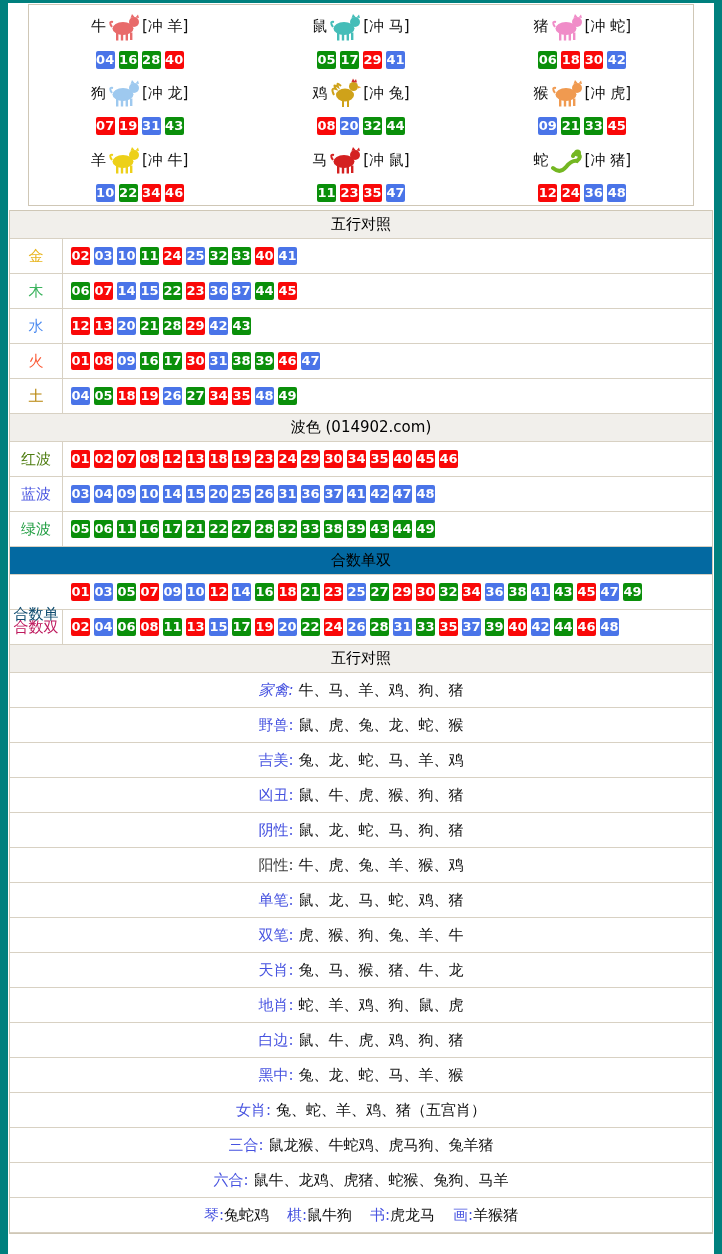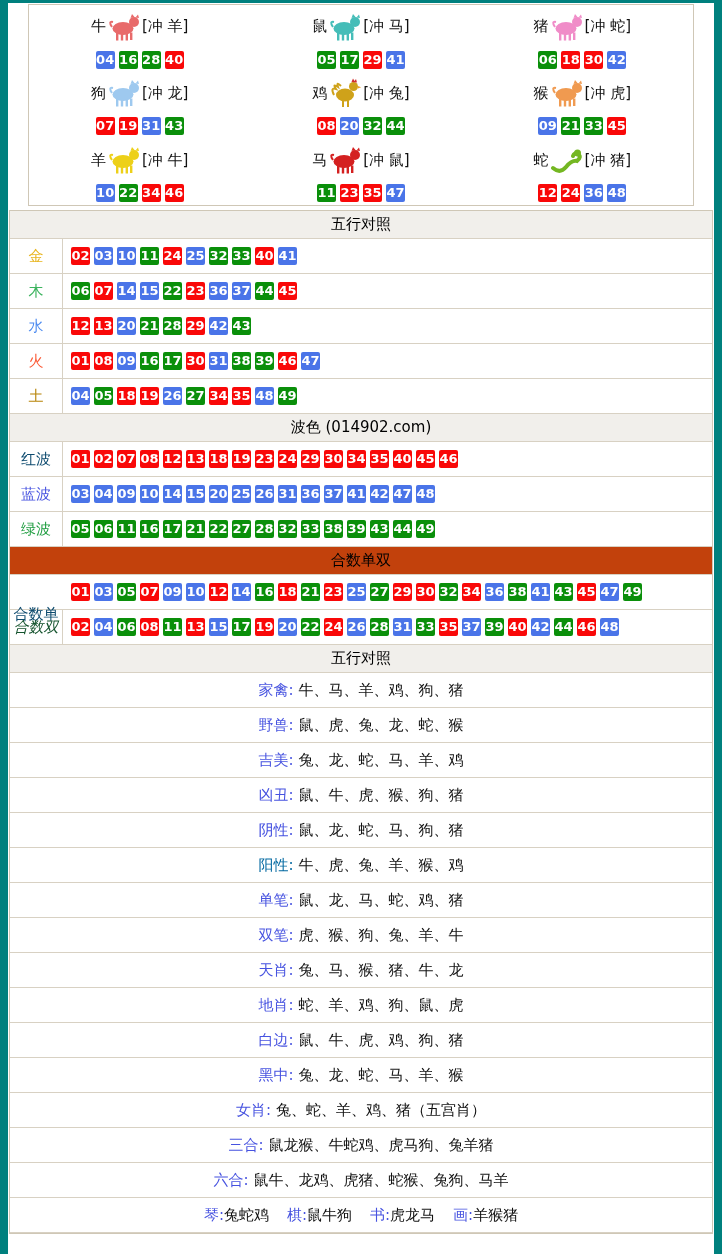--- a/index.html
+++ b/index.html
@@ -308,21 +308,21 @@
         <span class="ball" style="background: rgb(74, 116, 232);">26</span>
         <span class="ball" style="background: rgb(10, 143, 10);">27</span>
         <span class="ball" style="background: rgb(249, 8, 8);">34</span>
         <span class="ball" style="background: rgb(249, 8, 8);">35</span>
         <span class="ball" style="background: rgb(74, 116, 232);">48</span>
         <span class="ball" style="background: rgb(10, 143, 10);">49</span>
       </div>
     </div>
     <div class="band" style="background: rgb(241, 239, 235);">波色 (014902.com)</div>
     <div class="numrow">
-      <div class="rlabel" style="color: #0c4a6e;">红波</div>
+      <div class="rlabel" style="color: #4d7c0f;">红波</div>
       <div class="rballs">
         <span class="ball" style="background: rgb(249, 8, 8);">01</span>
         <span class="ball" style="background: rgb(249, 8, 8);">02</span>
         <span class="ball" style="background: rgb(249, 8, 8);">07</span>
         <span class="ball" style="background: rgb(249, 8, 8);">08</span>
         <span class="ball" style="background: rgb(249, 8, 8);">12</span>
         <span class="ball" style="background: rgb(249, 8, 8);">13</span>
         <span class="ball" style="background: rgb(249, 8, 8);">18</span>
         <span class="ball" style="background: rgb(249, 8, 8);">19</span>
         <span class="ball" style="background: rgb(249, 8, 8);">23</span>
@@ -371,21 +371,21 @@
         <span class="ball" style="background: rgb(10, 143, 10);">28</span>
         <span class="ball" style="background: rgb(10, 143, 10);">32</span>
         <span class="ball" style="background: rgb(10, 143, 10);">33</span>
         <span class="ball" style="background: rgb(10, 143, 10);">38</span>
         <span class="ball" style="background: rgb(10, 143, 10);">39</span>
         <span class="ball" style="background: rgb(10, 143, 10);">43</span>
         <span class="ball" style="background: rgb(10, 143, 10);">44</span>
         <span class="ball" style="background: rgb(10, 143, 10);">49</span>
       </div>
     </div>
-    <div class="band" style="background: #c2410c;">合数单双</div>
+    <div class="band" style="background: #0369a1;">合数单双</div>
     <div class="numrow">
       <div class="rlabel" style="color: #0c4a6e; margin-top: 39px;">合数单</div>
       <div class="rballs">
         <span class="ball" style="background: rgb(249, 8, 8);">01</span>
         <span class="ball" style="background: rgb(74, 116, 232);">03</span>
         <span class="ball" style="background: rgb(10, 143, 10);">05</span>
         <span class="ball" style="background: rgb(249, 8, 8);">07</span>
         <span class="ball" style="background: rgb(74, 116, 232);">09</span>
         <span class="ball" style="background: rgb(74, 116, 232);">10</span>
         <span class="ball" style="background: rgb(249, 8, 8);">12</span>
@@ -403,21 +403,21 @@
         <span class="ball" style="background: rgb(74, 116, 232);">36</span>
         <span class="ball" style="background: rgb(10, 143, 10);">38</span>
         <span class="ball" style="background: rgb(74, 116, 232);">41</span>
         <span class="ball" style="background: rgb(10, 143, 10);">43</span>
         <span class="ball" style="background: rgb(249, 8, 8);">45</span>
         <span class="ball" style="background: rgb(74, 116, 232);">47</span>
         <span class="ball" style="background: rgb(10, 143, 10);">49</span>
       </div>
     </div>
     <div class="numrow">
-      <div class="rlabel" style="color: #14532d; font-style: italic;">合数双</div>
+      <div class="rlabel" style="color: #be185d;">合数双</div>
       <div class="rballs">
         <span class="ball" style="background: rgb(249, 8, 8);">02</span>
         <span class="ball" style="background: rgb(74, 116, 232);">04</span>
         <span class="ball" style="background: rgb(10, 143, 10);">06</span>
         <span class="ball" style="background: rgb(249, 8, 8);">08</span>
         <span class="ball" style="background: rgb(10, 143, 10);">11</span>
         <span class="ball" style="background: rgb(249, 8, 8);">13</span>
         <span class="ball" style="background: rgb(74, 116, 232);">15</span>
         <span class="ball" style="background: rgb(10, 143, 10);">17</span>
         <span class="ball" style="background: rgb(249, 8, 8);">19</span>
@@ -433,41 +433,41 @@
         <span class="ball" style="background: rgb(10, 143, 10);">39</span>
         <span class="ball" style="background: rgb(249, 8, 8);">40</span>
         <span class="ball" style="background: rgb(74, 116, 232);">42</span>
         <span class="ball" style="background: rgb(10, 143, 10);">44</span>
         <span class="ball" style="background: rgb(249, 8, 8);">46</span>
         <span class="ball" style="background: rgb(74, 116, 232);">48</span>
       </div>
     </div>
     <div class="band" style="background: rgb(241, 239, 235);">五行对照</div>
     <div class="attr-row">
-      <span class="attr-label" style="color: rgb(71, 83, 224);">家禽:</span>
+      <span class="attr-label" style="color: rgb(71, 83, 224); font-style: italic;">家禽:</span>
       <span class="attr-value">牛、马、羊、鸡、狗、猪</span>
     </div>
     <div class="attr-row">
       <span class="attr-label" style="color: rgb(71, 83, 224);">野兽:</span>
       <span class="attr-value">鼠、虎、兔、龙、蛇、猴</span>
     </div>
     <div class="attr-row">
       <span class="attr-label" style="color: rgb(71, 83, 224);">吉美:</span>
       <span class="attr-value">兔、龙、蛇、马、羊、鸡</span>
     </div>
     <div class="attr-row">
       <span class="attr-label" style="color: rgb(71, 83, 224);">凶丑:</span>
       <span class="attr-value">鼠、牛、虎、猴、狗、猪</span>
     </div>
     <div class="attr-row">
       <span class="attr-label" style="color: rgb(71, 83, 224); text-align: center;">阴性:</span>
       <span class="attr-value">鼠、龙、蛇、马、狗、猪</span>
     </div>
     <div class="attr-row">
-      <span class="attr-label" style="color: #0369a1;">阳性:</span>
+      <span class="attr-label" style="color: #404040;">阳性:</span>
       <span class="attr-value">牛、虎、兔、羊、猴、鸡</span>
     </div>
     <div class="attr-row">
       <span class="attr-label" style="color: rgb(71, 83, 224);">单笔:</span>
       <span class="attr-value">鼠、龙、马、蛇、鸡、猪</span>
     </div>
     <div class="attr-row">
       <span class="attr-label" style="color: rgb(71, 83, 224);">双笔:</span>
       <span class="attr-value">虎、猴、狗、兔、羊、牛</span>
     </div>

